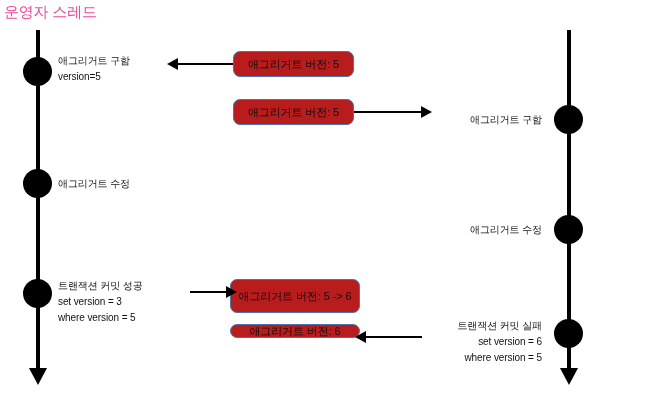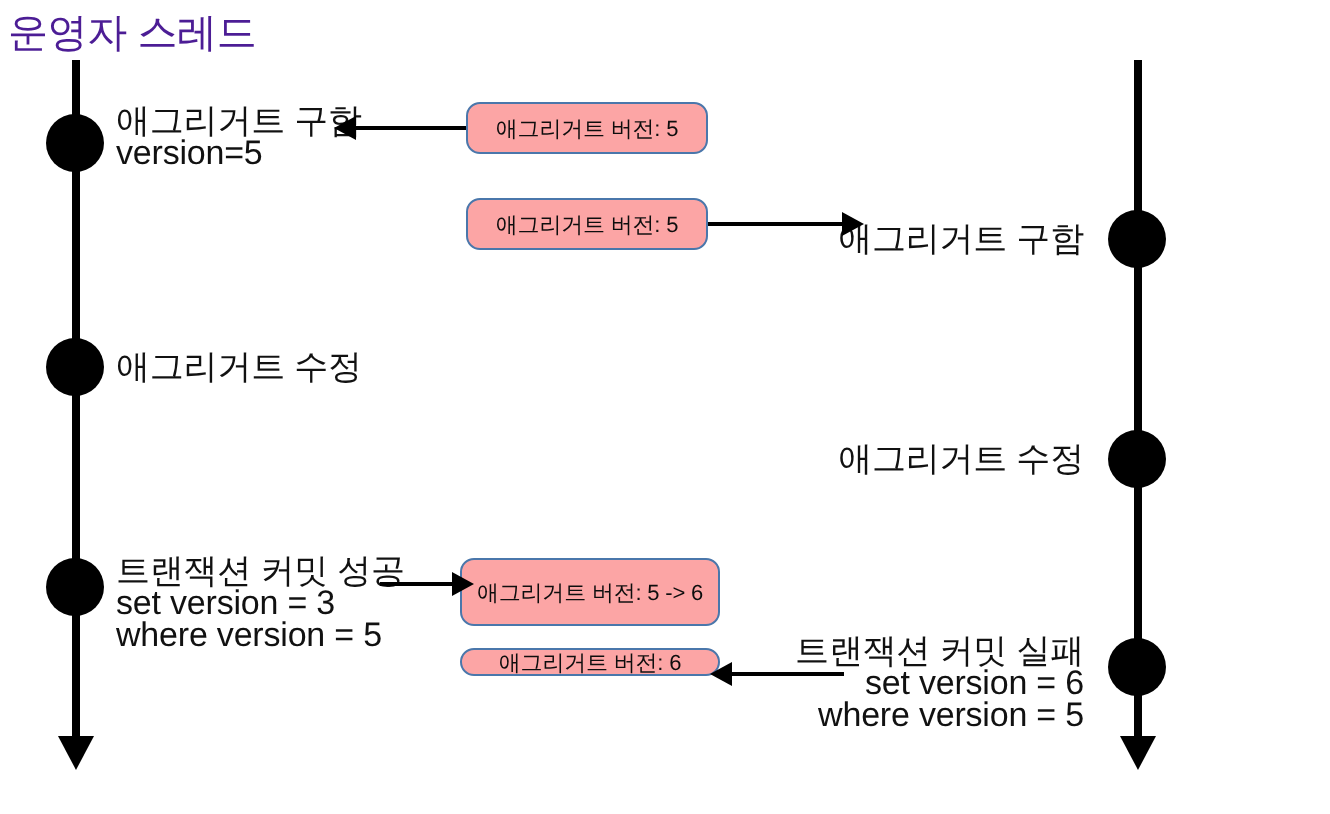--- a/index.html
+++ b/index.html
@@ -11,23 +11,23 @@
     position: relative;
     width: 665px;
     height: 407px;
     background: #ffffff;
     overflow: hidden;
     font-family: "Liberation Sans", "DejaVu Sans", sans-serif;
     color: #000000;
   }
   .thread-title {
     position: absolute;
-    font-size: 20px;
+    font-size: 15px;
     font-weight: 400;
-    color: #4c1d95;
+    color: #ec4899;
     white-space: nowrap;
     letter-spacing: -0.2px;
   }
   .thread-line {
     position: absolute;
     width: 4px;
     background: #000000;
   }
   .thread-arrow {
     position: absolute;
@@ -39,33 +39,33 @@
   }
   .node {
     position: absolute;
     width: 29px;
     height: 29px;
     border-radius: 50%;
     background: #000000;
   }
   .node-label {
     position: absolute;
-    font-size: 17px;
+    font-size: 10px;
     line-height: 16px;
     color: #111111;
     white-space: pre;
     letter-spacing: -0.1px;
   }
   .node-label.right-align {
     text-align: right;
   }
   .msgbox {
     position: absolute;
     box-sizing: border-box;
-    background: #fca5a5;
+    background: #b91c1c;
     border: 1.6px solid #4a77ab;
     border-radius: 7px;
     display: flex;
     align-items: center;
     justify-content: center;
     font-size: 11px;
     color: #0d0d0d;
     white-space: nowrap;
     letter-spacing: -0.1px;
   }

